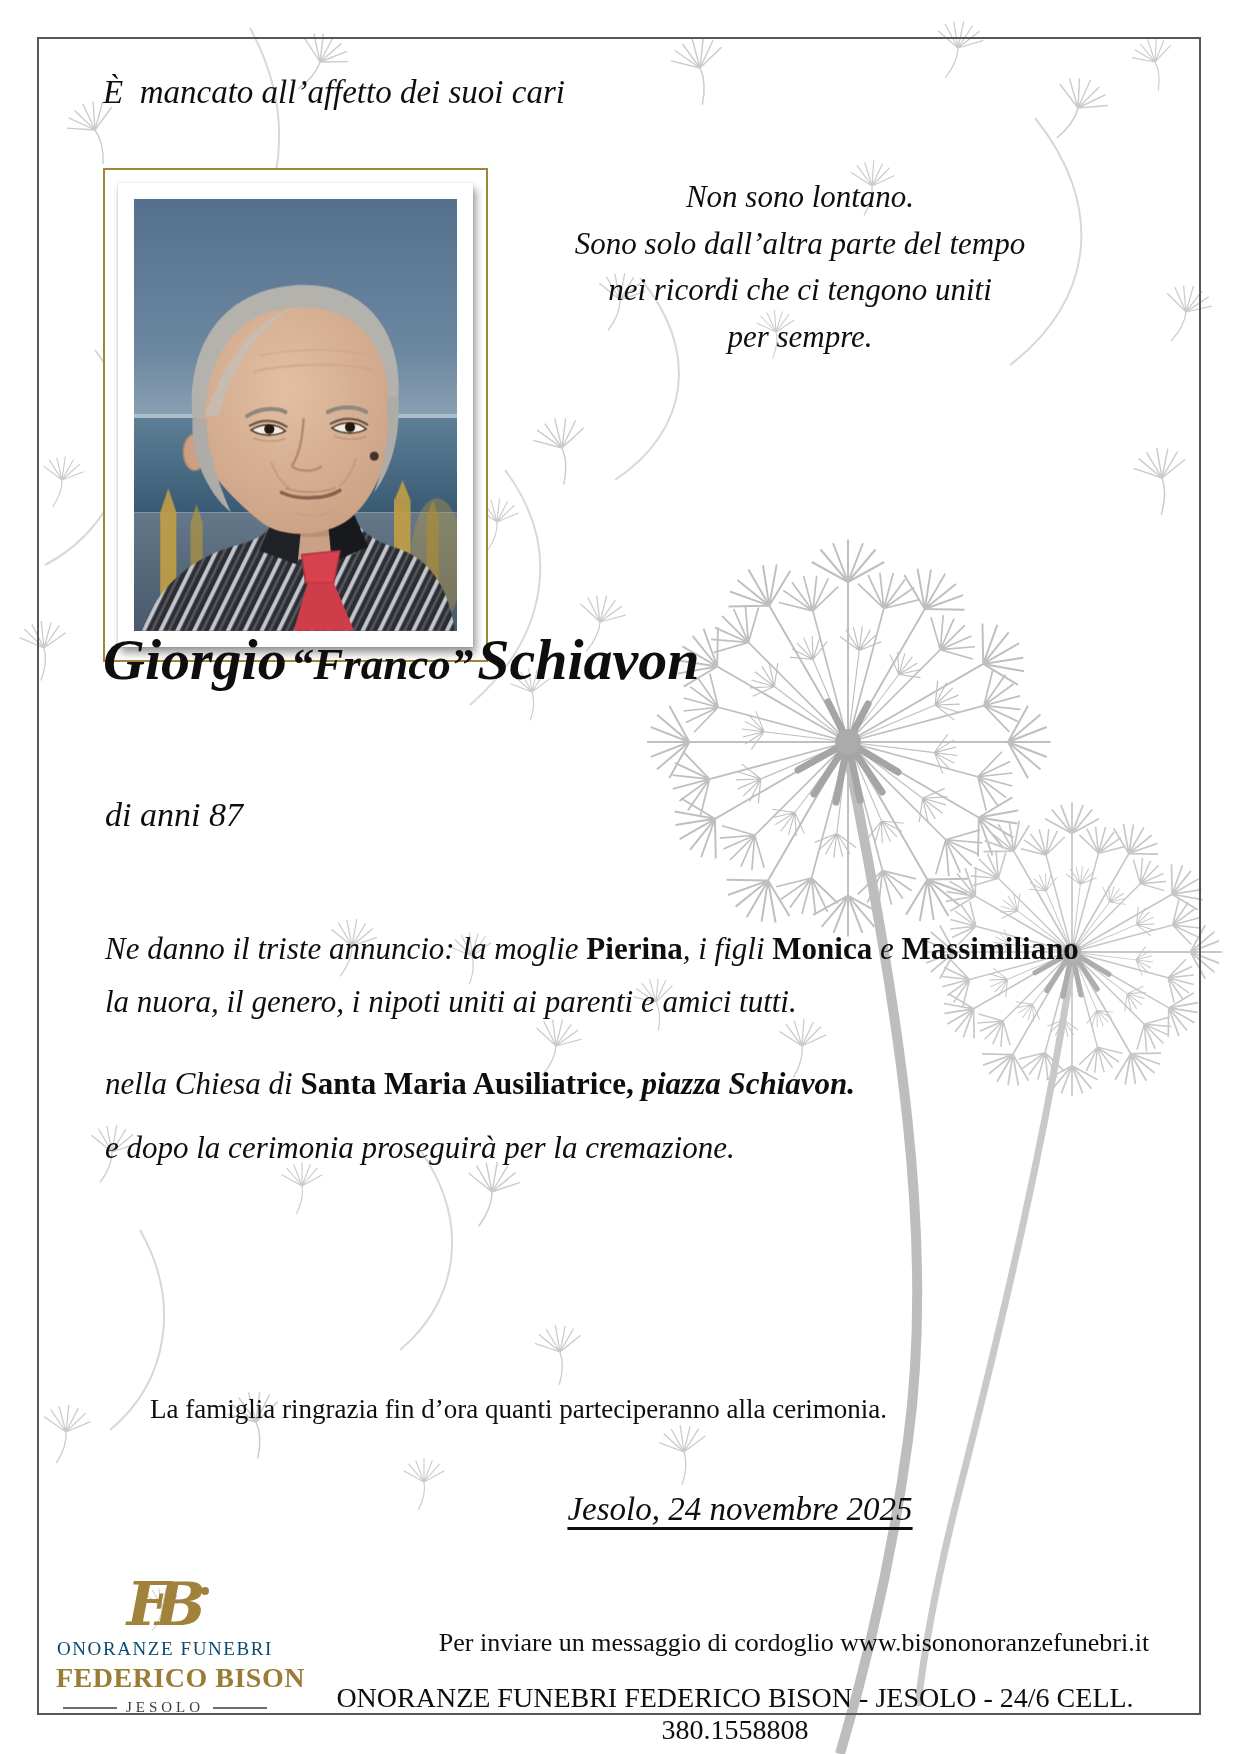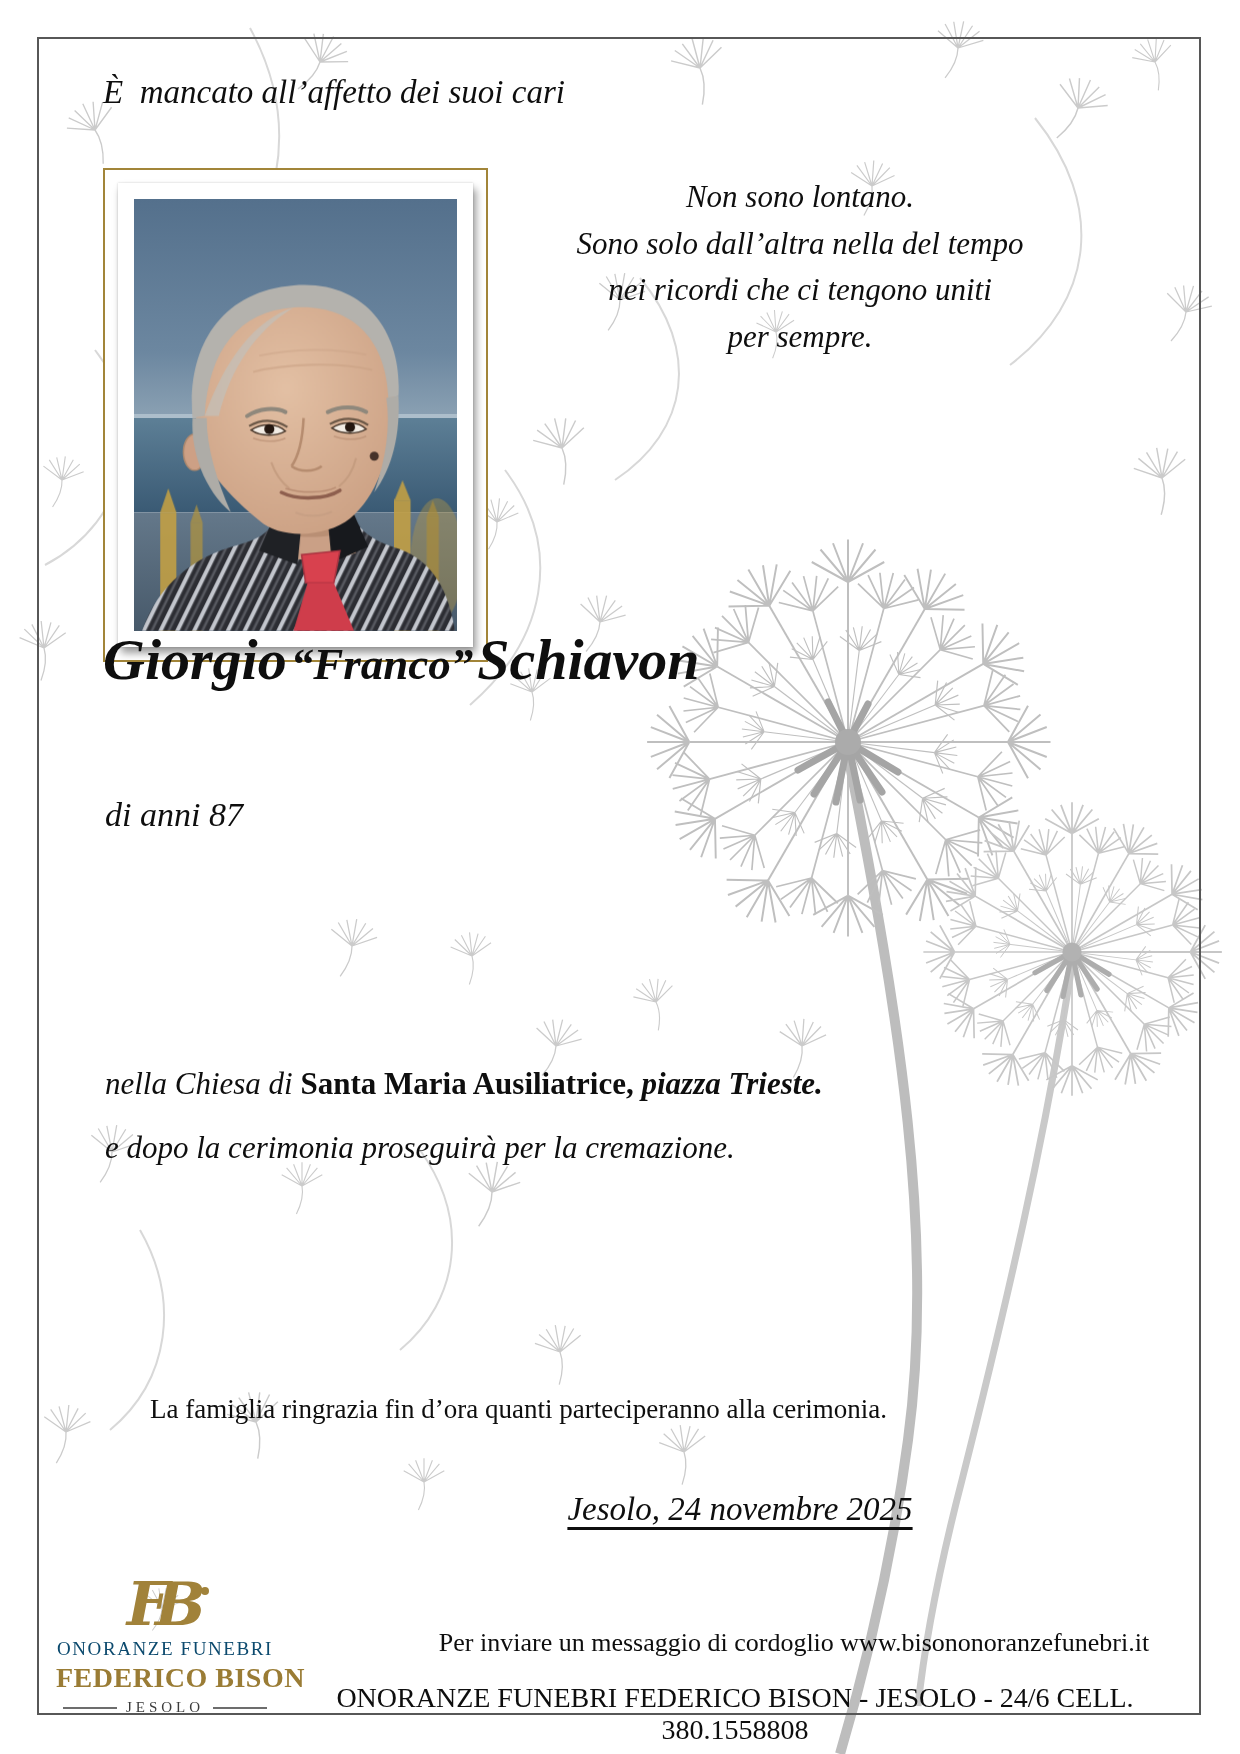--- a/index.html
+++ b/index.html
@@ -279,36 +279,42 @@
 
         <path d="M146,292 C162,300 190,299 204,290" stroke="#8e5f4e" stroke-width="3.5" fill="none" stroke-linecap="round"></path>
         <path d="M150,288 C166,293 188,293 200,287" stroke="#a87a60" stroke-width="1.5" fill="none" opacity="0.6"></path>
         <path d="M160,312 C172,317 186,316 196,311" stroke="#c09a7f" stroke-width="2" fill="none" opacity="0.5"></path>
       </svg>
     </div>
   </div>
 
   <div class="abs poem">
     <div>Non sono lontano.</div>
-    <div>Sono solo dall’altra nella del tempo</div>
+    <div>Sono solo dall’altra parte del tempo</div>
     <div>nei ricordi che ci tengono uniti</div>
     <div>per sempre.</div>
   </div>
 
   <div class="abs name">
     <span class="nm">Giorgio</span>
     <span class="nick">“Franco”</span>
     <span class="nm">Schiavon</span>
   </div>
   <div class="abs age">di anni 87</div>
 
+  <div class="abs para ann">
+    <div>
+      <span>Ne danno il triste annuncio: la moglie </span><span class="b">Pierina</span><span>, i figli </span><span class="b">Monica</span><span> e </span><span class="b">Massimiliano</span>
+    </div>
+    <div>la nuora, il genero, i nipoti uniti ai parenti e amici tutti.</div>
+  </div>
 
   <div class="abs para fun">
     <div>
-      <span>nella Chiesa di </span><span class="b">Santa Maria Ausiliatrice,</span><span class="bi"> piazza Trieste.</span>
+      <span>nella Chiesa di </span><span class="b">Santa Maria Ausiliatrice,</span><span class="bi"> piazza Schiavon.</span>
     </div>
     <div>e dopo la cerimonia proseguirà per la cremazione.</div>
   </div>
 
   <div class="abs thanks">La famiglia ringrazia fin d’ora quanti parteciperanno alla cerimonia.</div>
 
   <div class="abs dateline">Jesolo, 24 novembre 2025</div>
 
   <div class="abs logo">
     <div class="monogram">FB</div>

